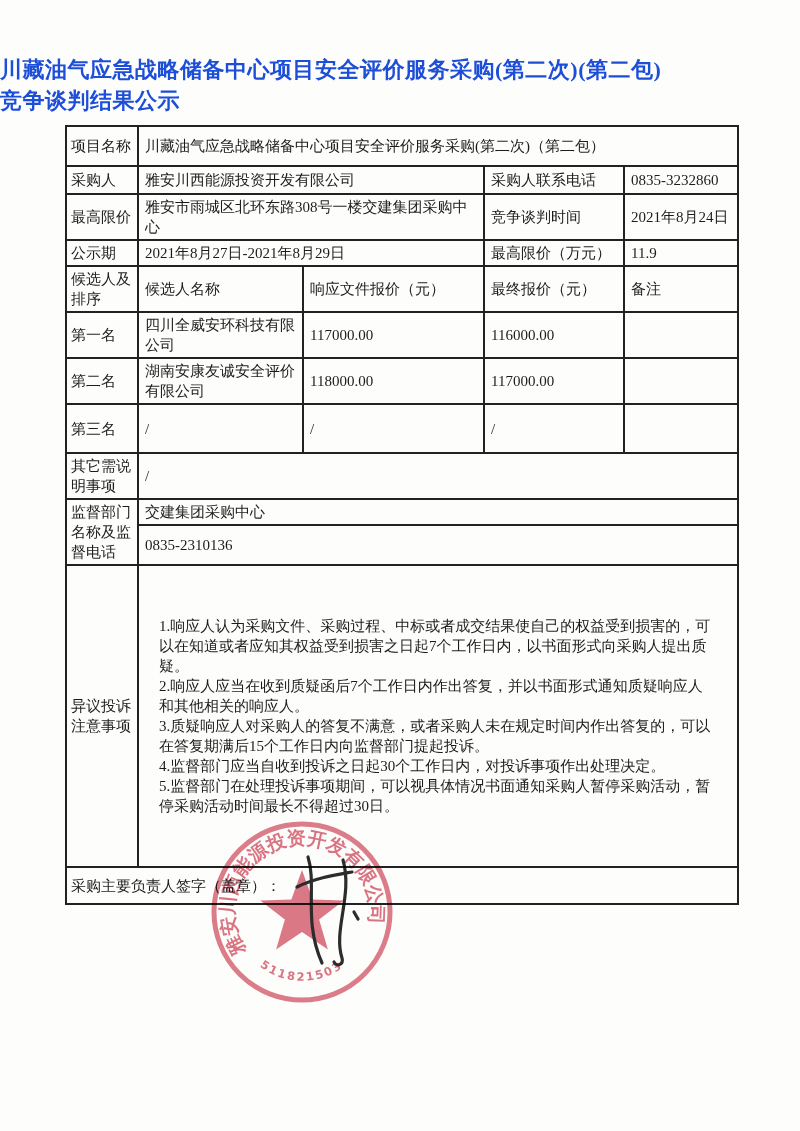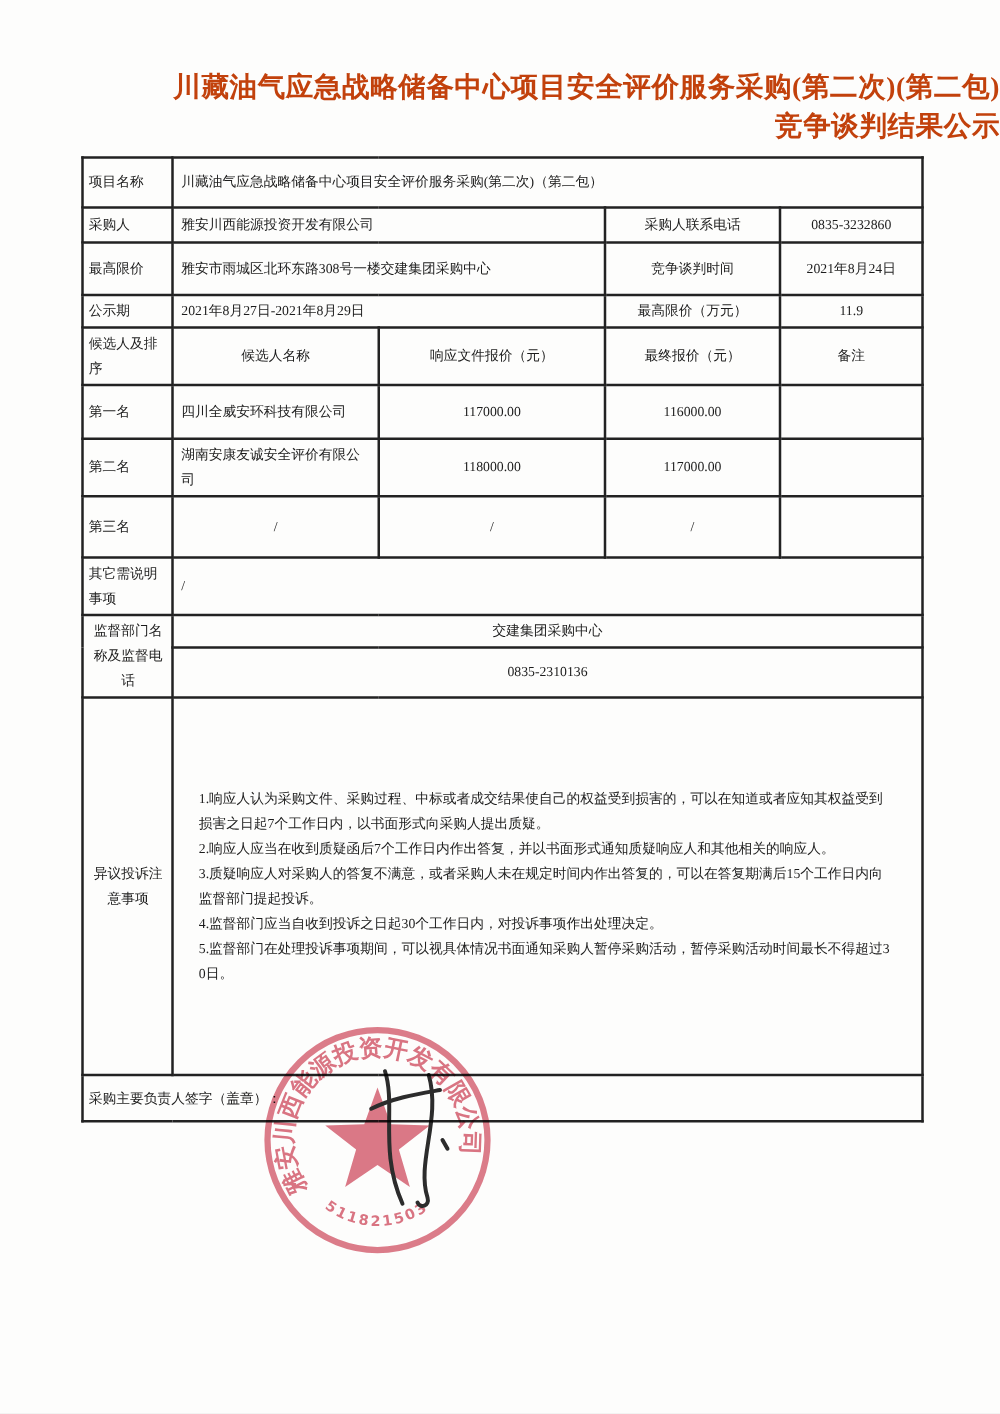--- a/index.html
+++ b/index.html
@@ -4,34 +4,34 @@
 <style>
   html,body { margin:0; padding:0; background:#e8e8e8; }
   .page {
     position:relative; width:800px; height:1131px; margin:0 auto;
     background:#fdfdfc; overflow:hidden;
     font-family:"Liberation Serif","DejaVu Serif",serif;
     color:#1c1c1c;
   }
   .doc-title {
     position:absolute; top:54px; left:0; width:100%;
-    text-align:right; font-weight:bold; font-size:22px; line-height:31px;
-    letter-spacing:0.5px; color:#c2410c;
+    text-align:left; font-weight:bold; font-size:22px; line-height:31px;
+    letter-spacing:0.5px; color:#1d4ed8;
   }
   table.doc-table {
     position:absolute; left:65px; top:125px; width:672px;
     border-collapse:collapse; table-layout:fixed;
   }
   .doc-table td {
-    border:2px solid #222; font-size:11px; vertical-align:middle;
+    border:2px solid #222; font-size:15px; vertical-align:middle;
     padding:2px 6px; line-height:20px; word-break:break-all;
     color:#1c1c1c;
   }
   .doc-table td.label { padding:2px 3px 2px 4px; }
-  .doc-table td.c { text-align:center; }
+  .doc-table td.c { }
   .doc-table td.l { text-align:left; }
   .objection-cell { padding:6px 20px !important; line-height:21.5px; }
   .objection-cell .item { text-align:left; }
   .sig-cell { padding-left:4px !important; }
   .stamp-svg {
     position:absolute; left:205px; top:815px; width:194px; height:194px;
     mix-blend-mode:multiply; opacity:0.92; z-index:5; pointer-events:none;
   }
   .stamp-ring { fill:none; stroke:#d4596b; stroke-width:5; opacity:0.85; }
   .stamp-star { fill:#d4596b; opacity:0.88; }

